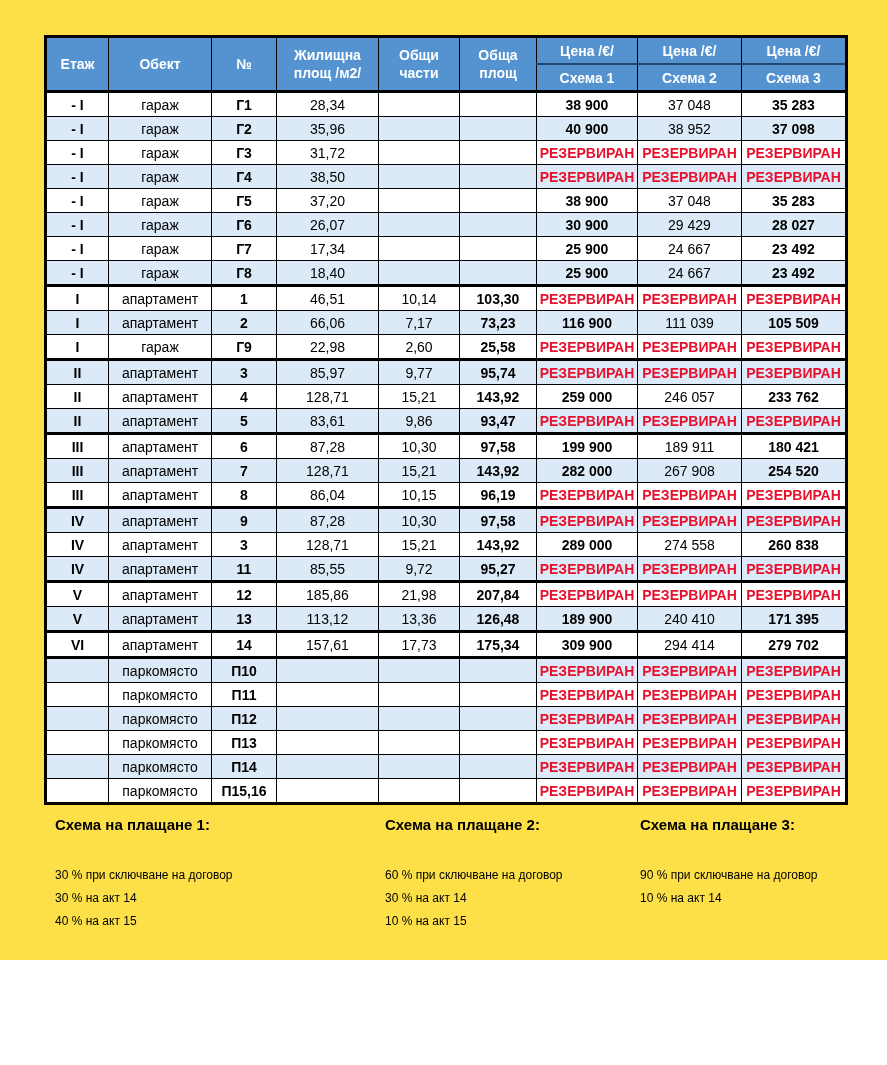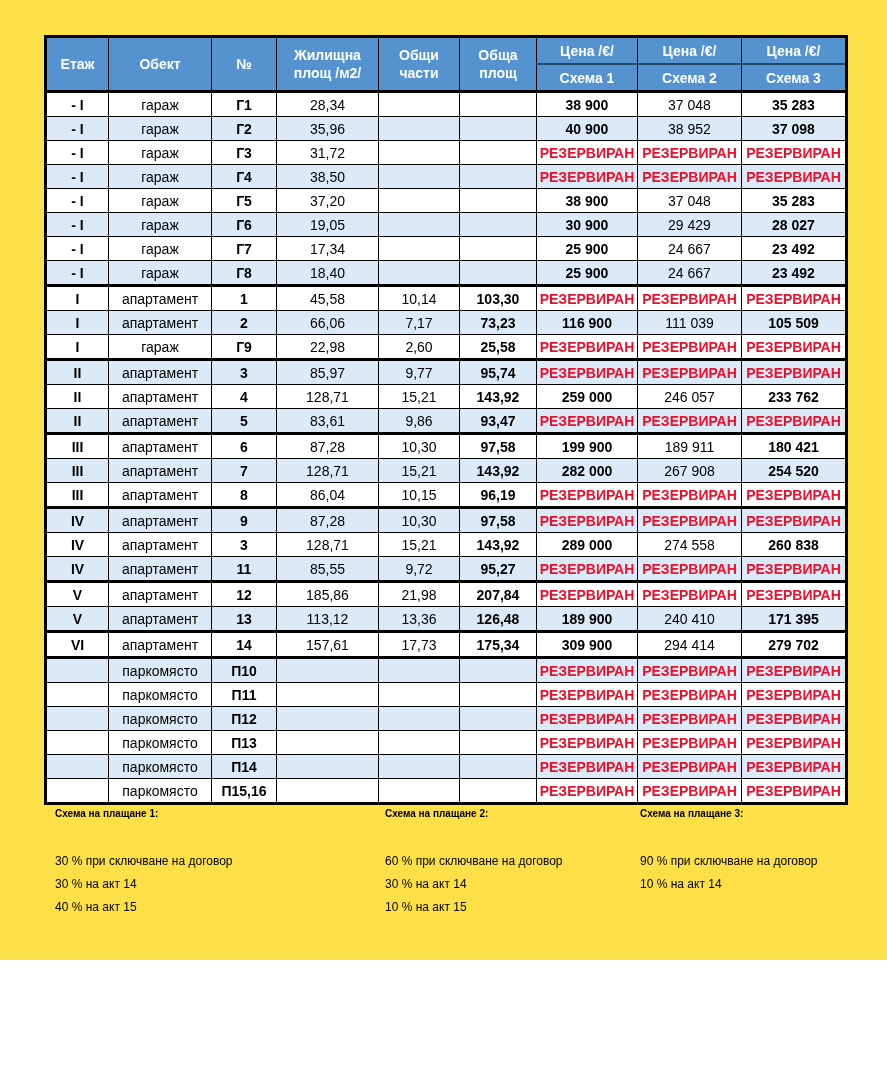--- a/index.html
+++ b/index.html
@@ -24,21 +24,21 @@
   .h1 th.price-h { height:25px; border-bottom:0; }
   .h2 th { height:25px; border-top:2px solid #24496e; border-bottom:3px solid #000; }
   .h1 th[rowspan] { border-bottom:3px solid #000; }
   .tbl tbody td { height:23px; font-size:14px; background:#ffffff; }
   .tbl tbody tr.alt td { background:#dceaf7; }
   .tbl tbody tr.group-end td { border-bottom:3px solid #000; }
   .b { font-weight:bold; }
   td.res { color:#e8112d !important; font-weight:bold; font-size:13px; letter-spacing:0; }
   
   .scheme { position:absolute; top:808px; width:320px; }
-  .scheme-title { font-weight:bold; font-size:10px; }
+  .scheme-title { font-weight:bold; font-size:15px;margin-top:8px; }
   .scheme-lines { margin-top:31px; }
   .scheme-line { font-size:12px; height:23px; line-height:23px; }
   #scheme-1 { left:55px; }
   #scheme-2 { left:385px; }
   #scheme-3 { left:640px; }
   
   .footnotes { position:absolute; left:55px; top:952px; }
   .footnote-1 { font-size:13.5px; line-height:20px; }
   .footnote-2 { font-size:16px; line-height:24px; margin-top:12px; }
 </style>
@@ -139,21 +139,21 @@
           <td></td>
           <td class="b"></td>
           <td class="b">38 900</td>
           <td>37 048</td>
           <td class="b">35 283</td>
         </tr>
         <tr class="alt">
           <td class="b">- I</td>
           <td>гараж</td>
           <td class="b">Г6</td>
-          <td>19,05</td>
+          <td>26,07</td>
           <td></td>
           <td class="b"></td>
           <td class="b">30 900</td>
           <td>29 429</td>
           <td class="b">28 027</td>
         </tr>
         <tr>
           <td class="b">- I</td>
           <td>гараж</td>
           <td class="b">Г7</td>
@@ -172,21 +172,21 @@
           <td></td>
           <td class="b"></td>
           <td class="b">25 900</td>
           <td>24 667</td>
           <td class="b">23 492</td>
         </tr>
         <tr>
           <td class="b">I</td>
           <td>апартамент</td>
           <td class="b">1</td>
-          <td>45,58</td>
+          <td>46,51</td>
           <td>10,14</td>
           <td class="b">103,30</td>
           <td class="b res">РЕЗЕРВИРАН</td>
           <td class="res">РЕЗЕРВИРАН</td>
           <td class="b res">РЕЗЕРВИРАН</td>
         </tr>
         <tr class="alt">
           <td class="b">I</td>
           <td>апартамент</td>
           <td class="b">2</td>

